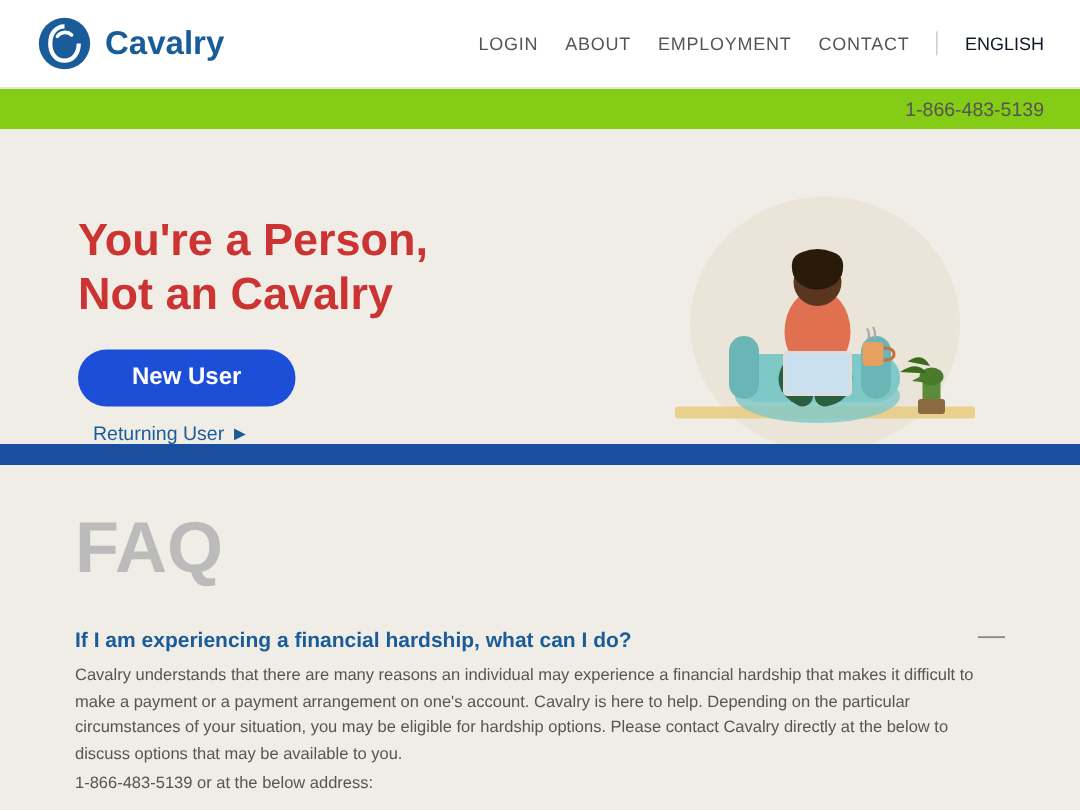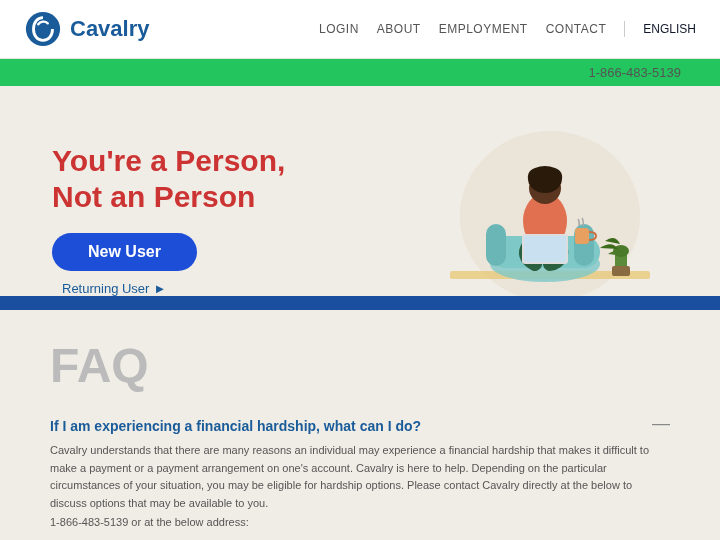--- a/index.html
+++ b/index.html
@@ -52,23 +52,23 @@
       background: #ccc;
     }
     .nav-english {
       color: #0f172a;
       font-size: 12px;
       cursor: pointer;
     }
 
     
     .phone-bar {
-      background: #22c55e;
+      background: #84cc16;
       text-align: right;
-      padding: 6px 39px;
+      padding: 6px 24px;
       font-size: 13px;
       color: #555;
     }
 
     
     .hero {
       background: #f0ede6;
       display: flex;
       align-items: flex-end;
       justify-content: space-between;
@@ -197,21 +197,21 @@
 </header>
 
 <div class="phone-bar">
   <span>1-866-483-5139</span>
 </div>
 
 <section class="hero">
   <div class="hero-text">
     <div class="hero-title">
       <span>You're a Person,</span><br>
-      <span>Not an Person</span>
+      <span>Not an Cavalry</span>
     </div>
     <button class="hero-btn">New User</button>
     <a class="returning-link" href="#">
       <span>Returning User</span>
       <span>►</span>
     </a>
   </div>
 
   <div class="hero-illustration">
     <svg class="illustration-svg" viewBox="0 0 280 180" xmlns="http://www.w3.org/2000/svg">

